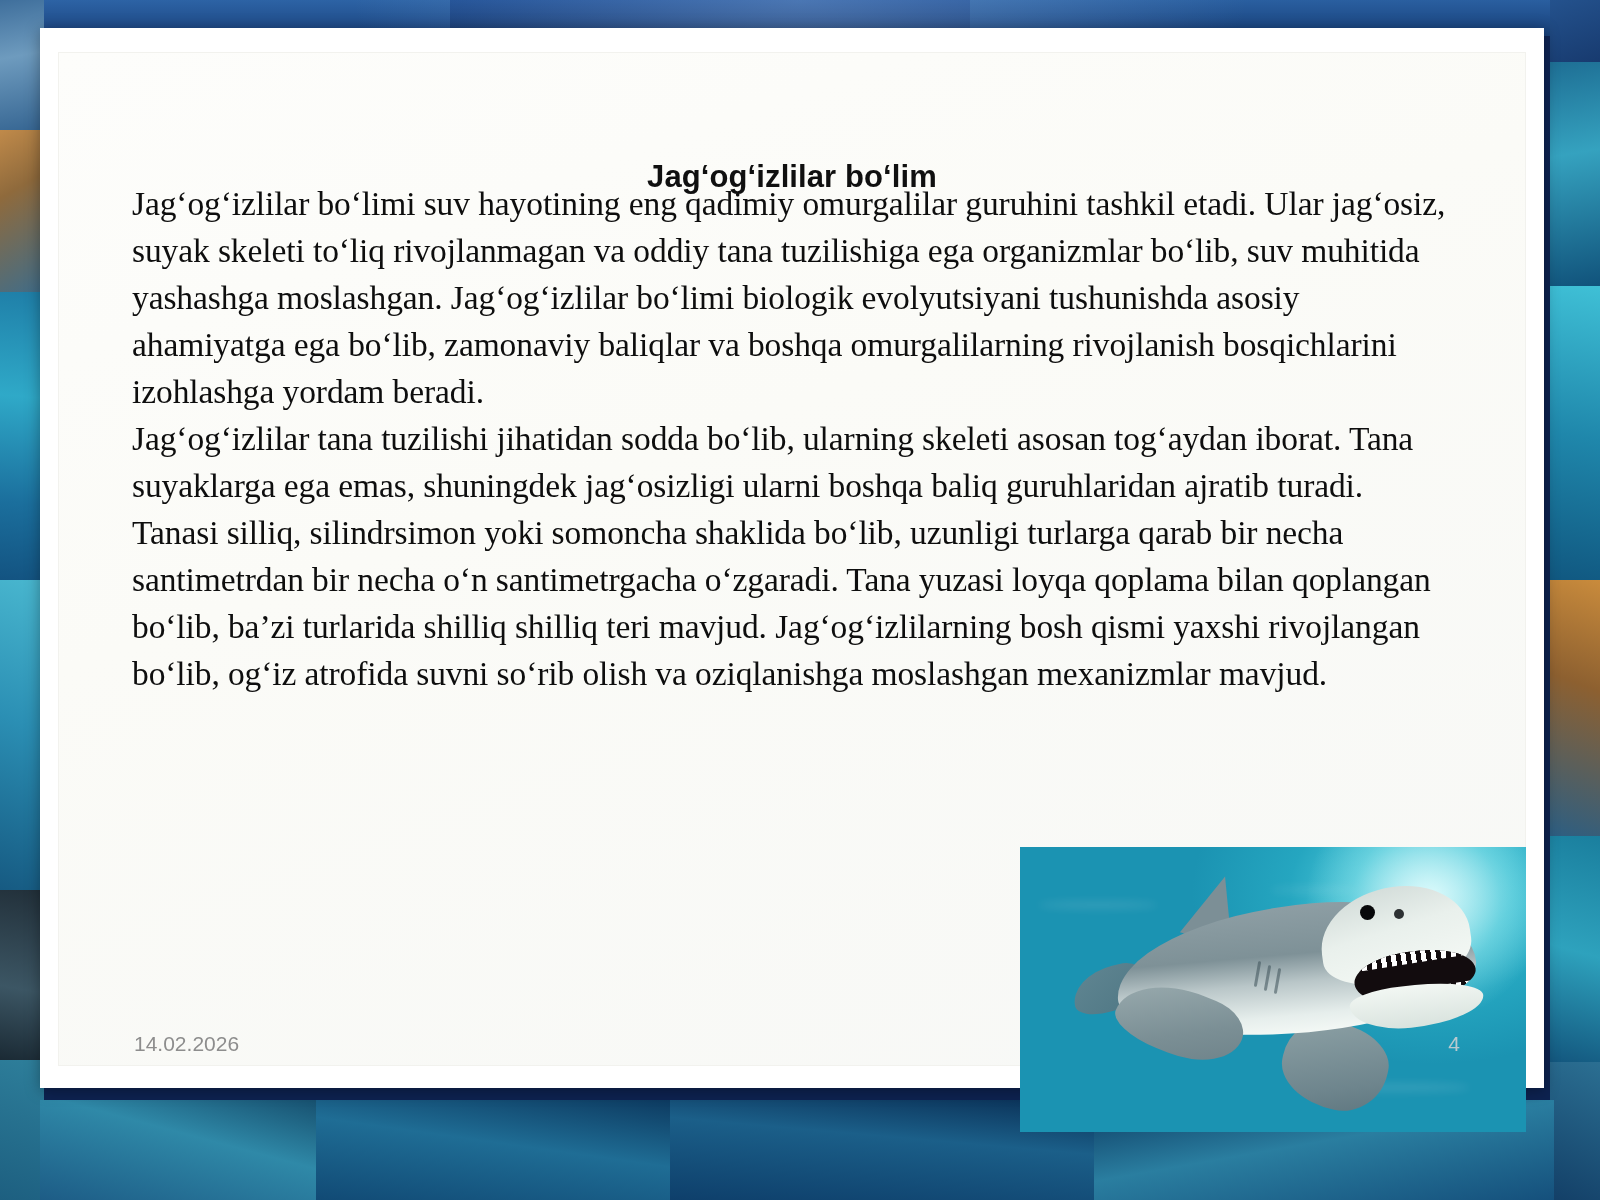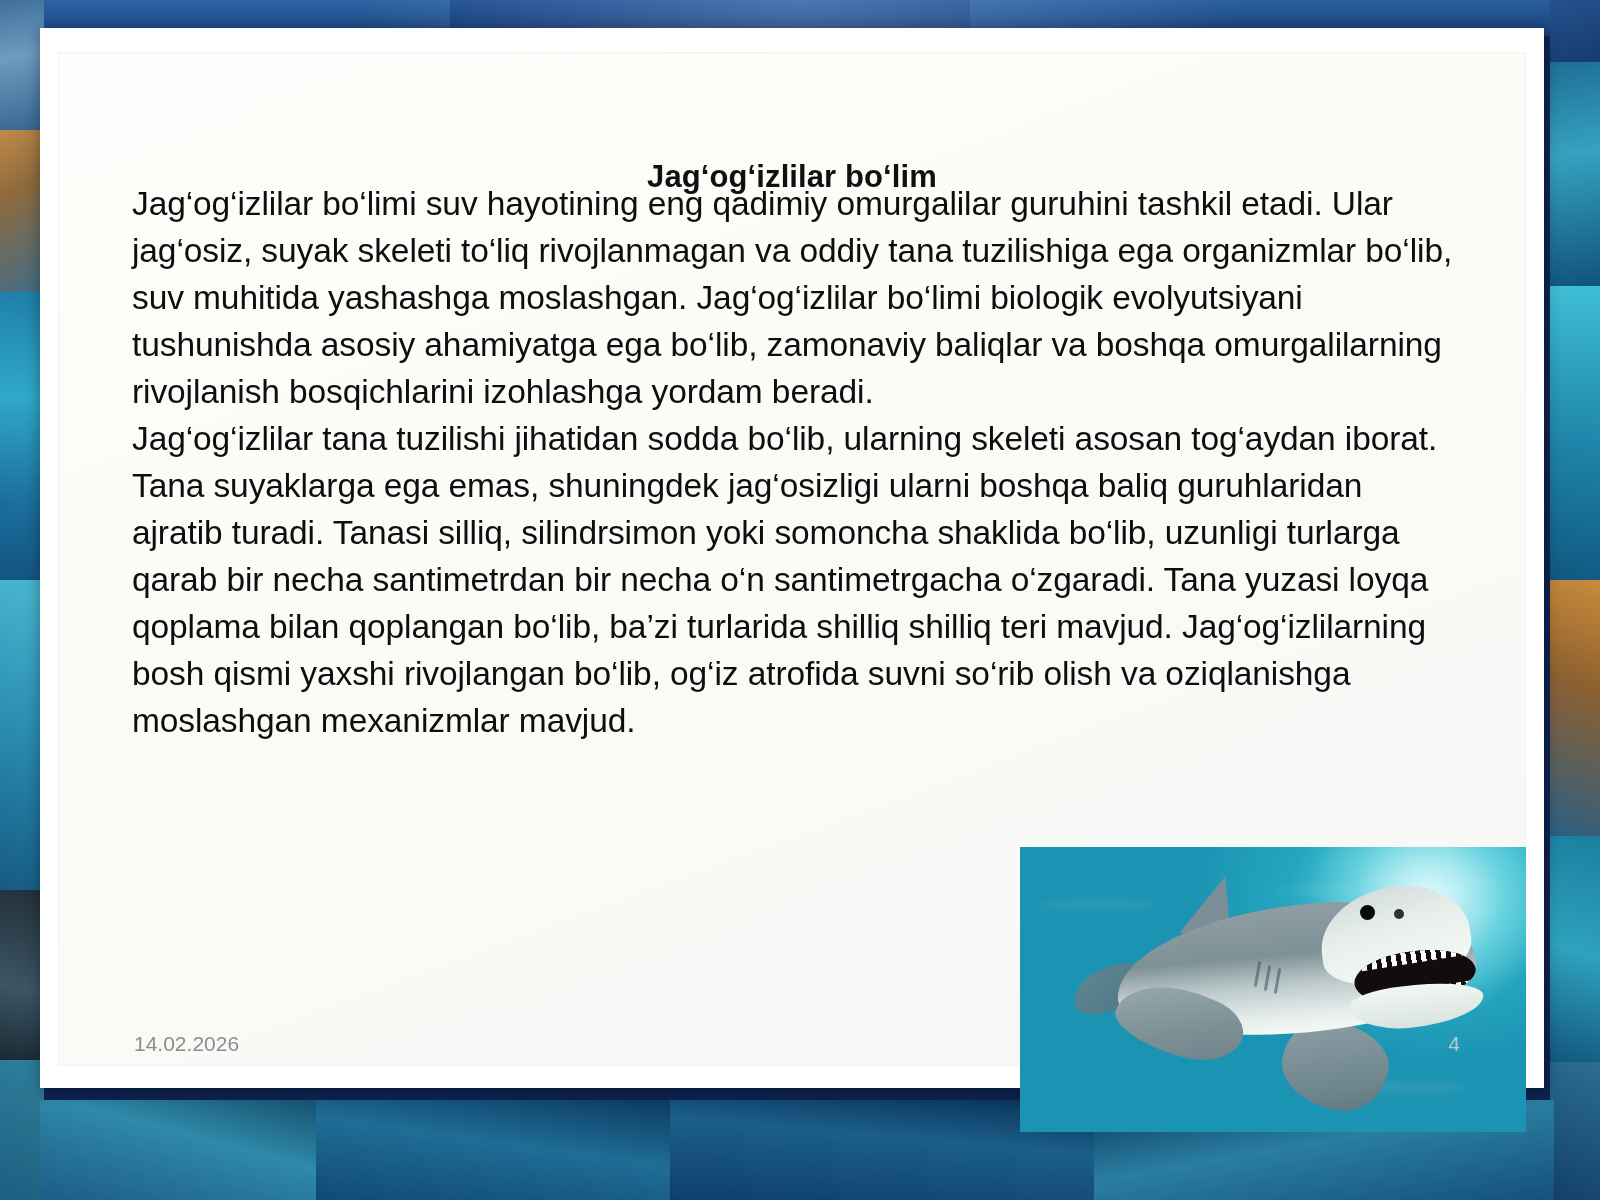--- a/index.html
+++ b/index.html
@@ -158,20 +158,21 @@
     right: 70px;
     top: 128px;
     font-size: 33.5px;
     line-height: 47px;
     color: #0e0e0e;
     letter-spacing: -0.1px;
   }
   .para {
     margin: 0;
     text-align: left;
+    font-family: Liberation Serif, serif;
   }
 
   
   #shark-picture {
     position: absolute;
     left: 962px;
     top: 795px;
     width: 506px;
     height: 285px;
     overflow: hidden;

